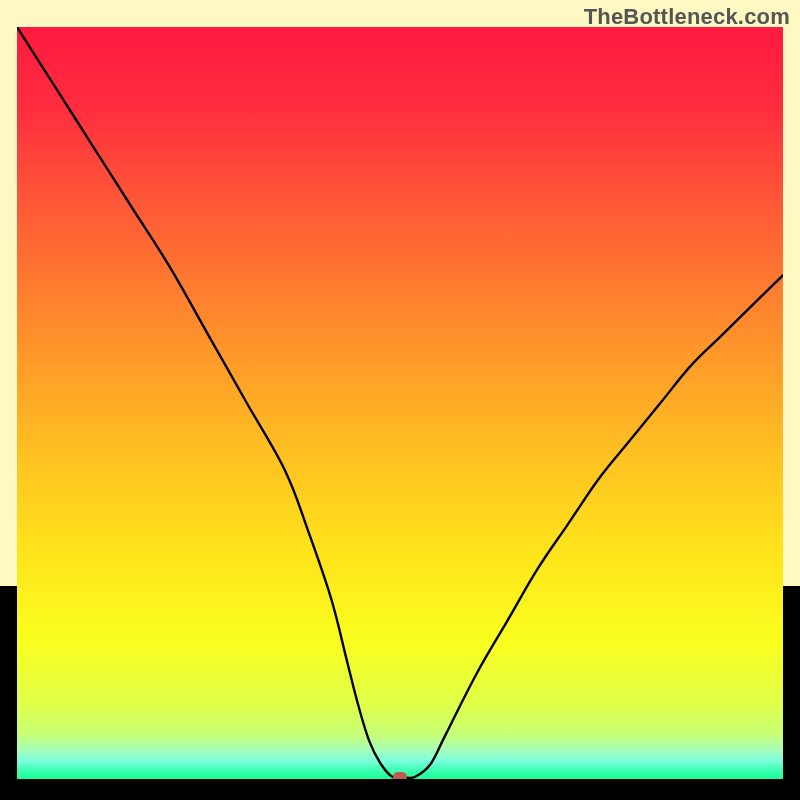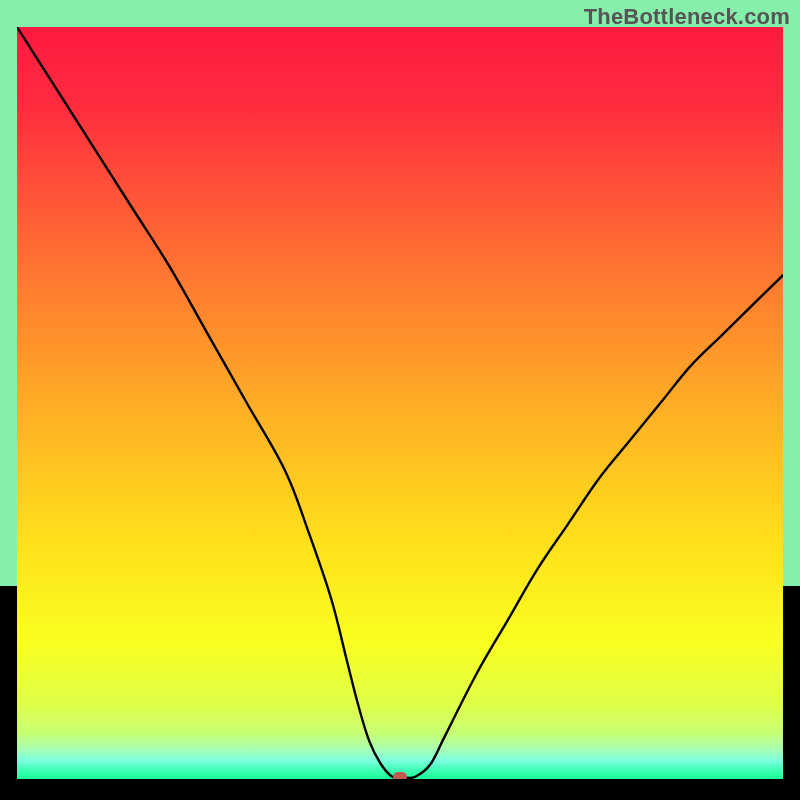--- a/index.html
+++ b/index.html
@@ -8,21 +8,21 @@
     width: 800px;
     height: 800px;
     background: #000;
     font-family: Arial, Helvetica, sans-serif;
     overflow: hidden;
   }
   .frame {
     width: 800px;
     height: 586px;
     position: relative;
-    background: #86efac;
+    background: #fef9c3;
   }
   .watermark {
     position: absolute;
     top: 4px;
     right: 10px;
     color: #555;
     font-size: 22px;
     font-weight: 600;
     letter-spacing: 0.2px;
     z-index: 20;

